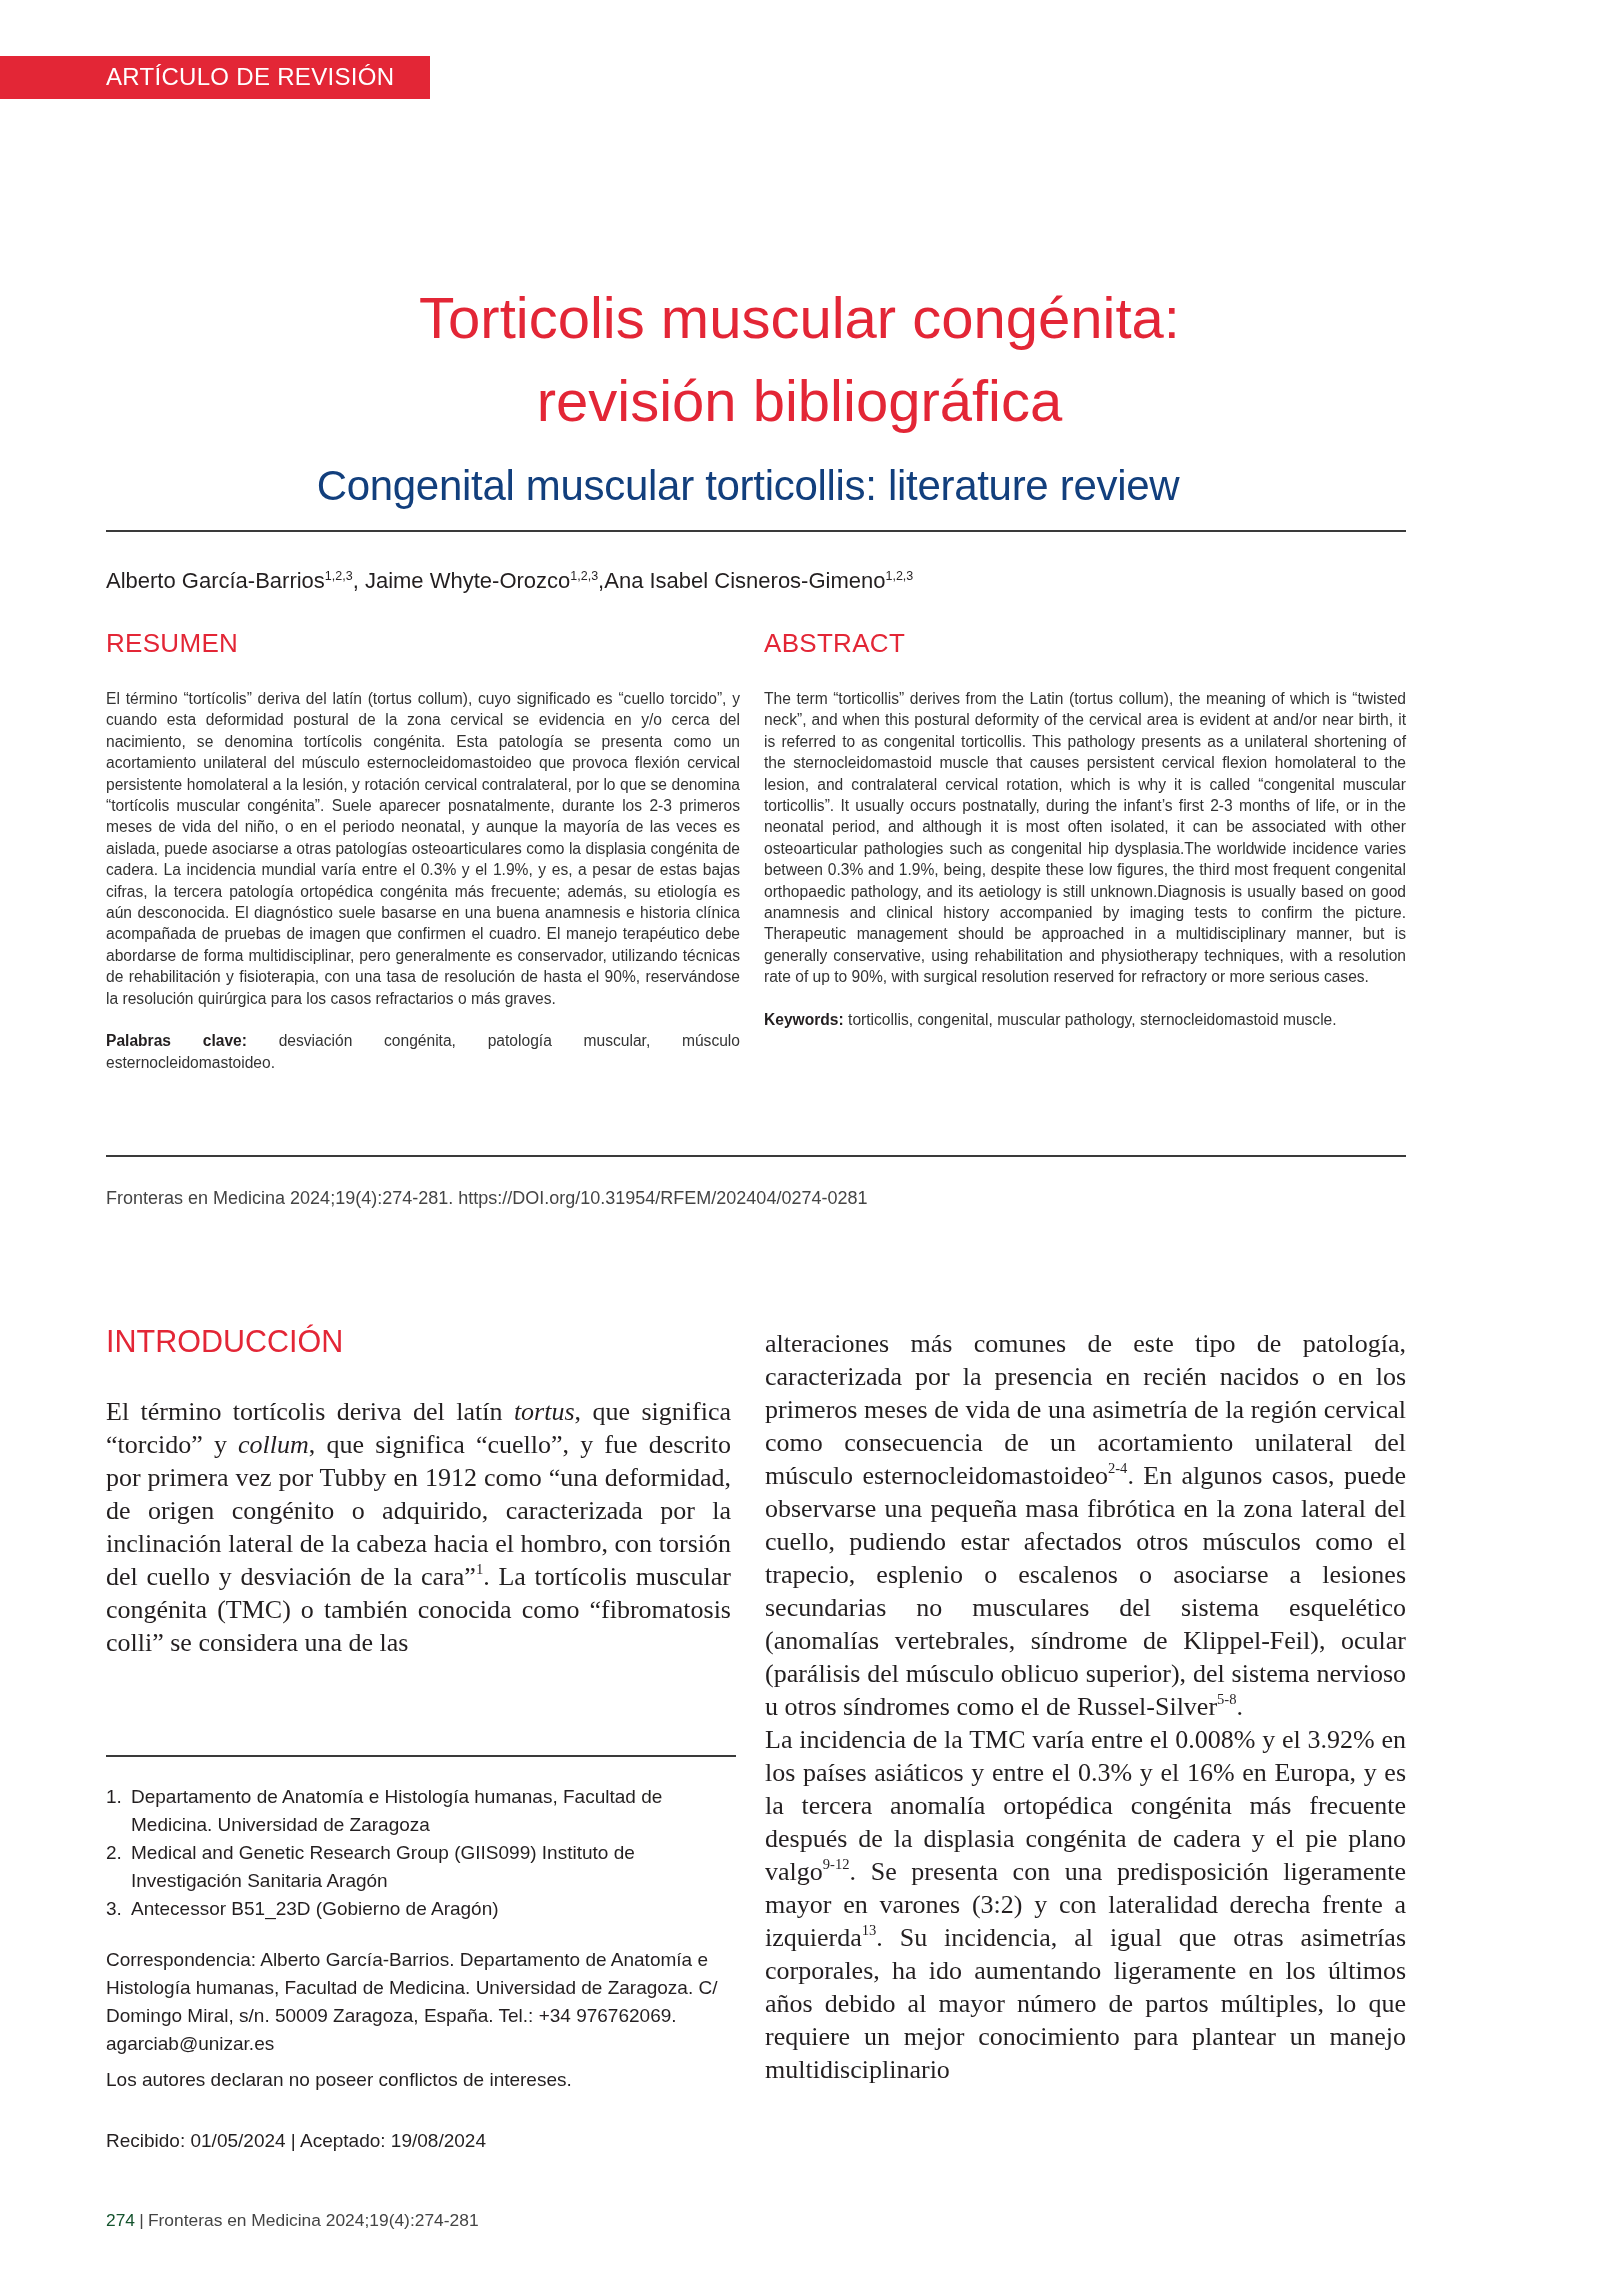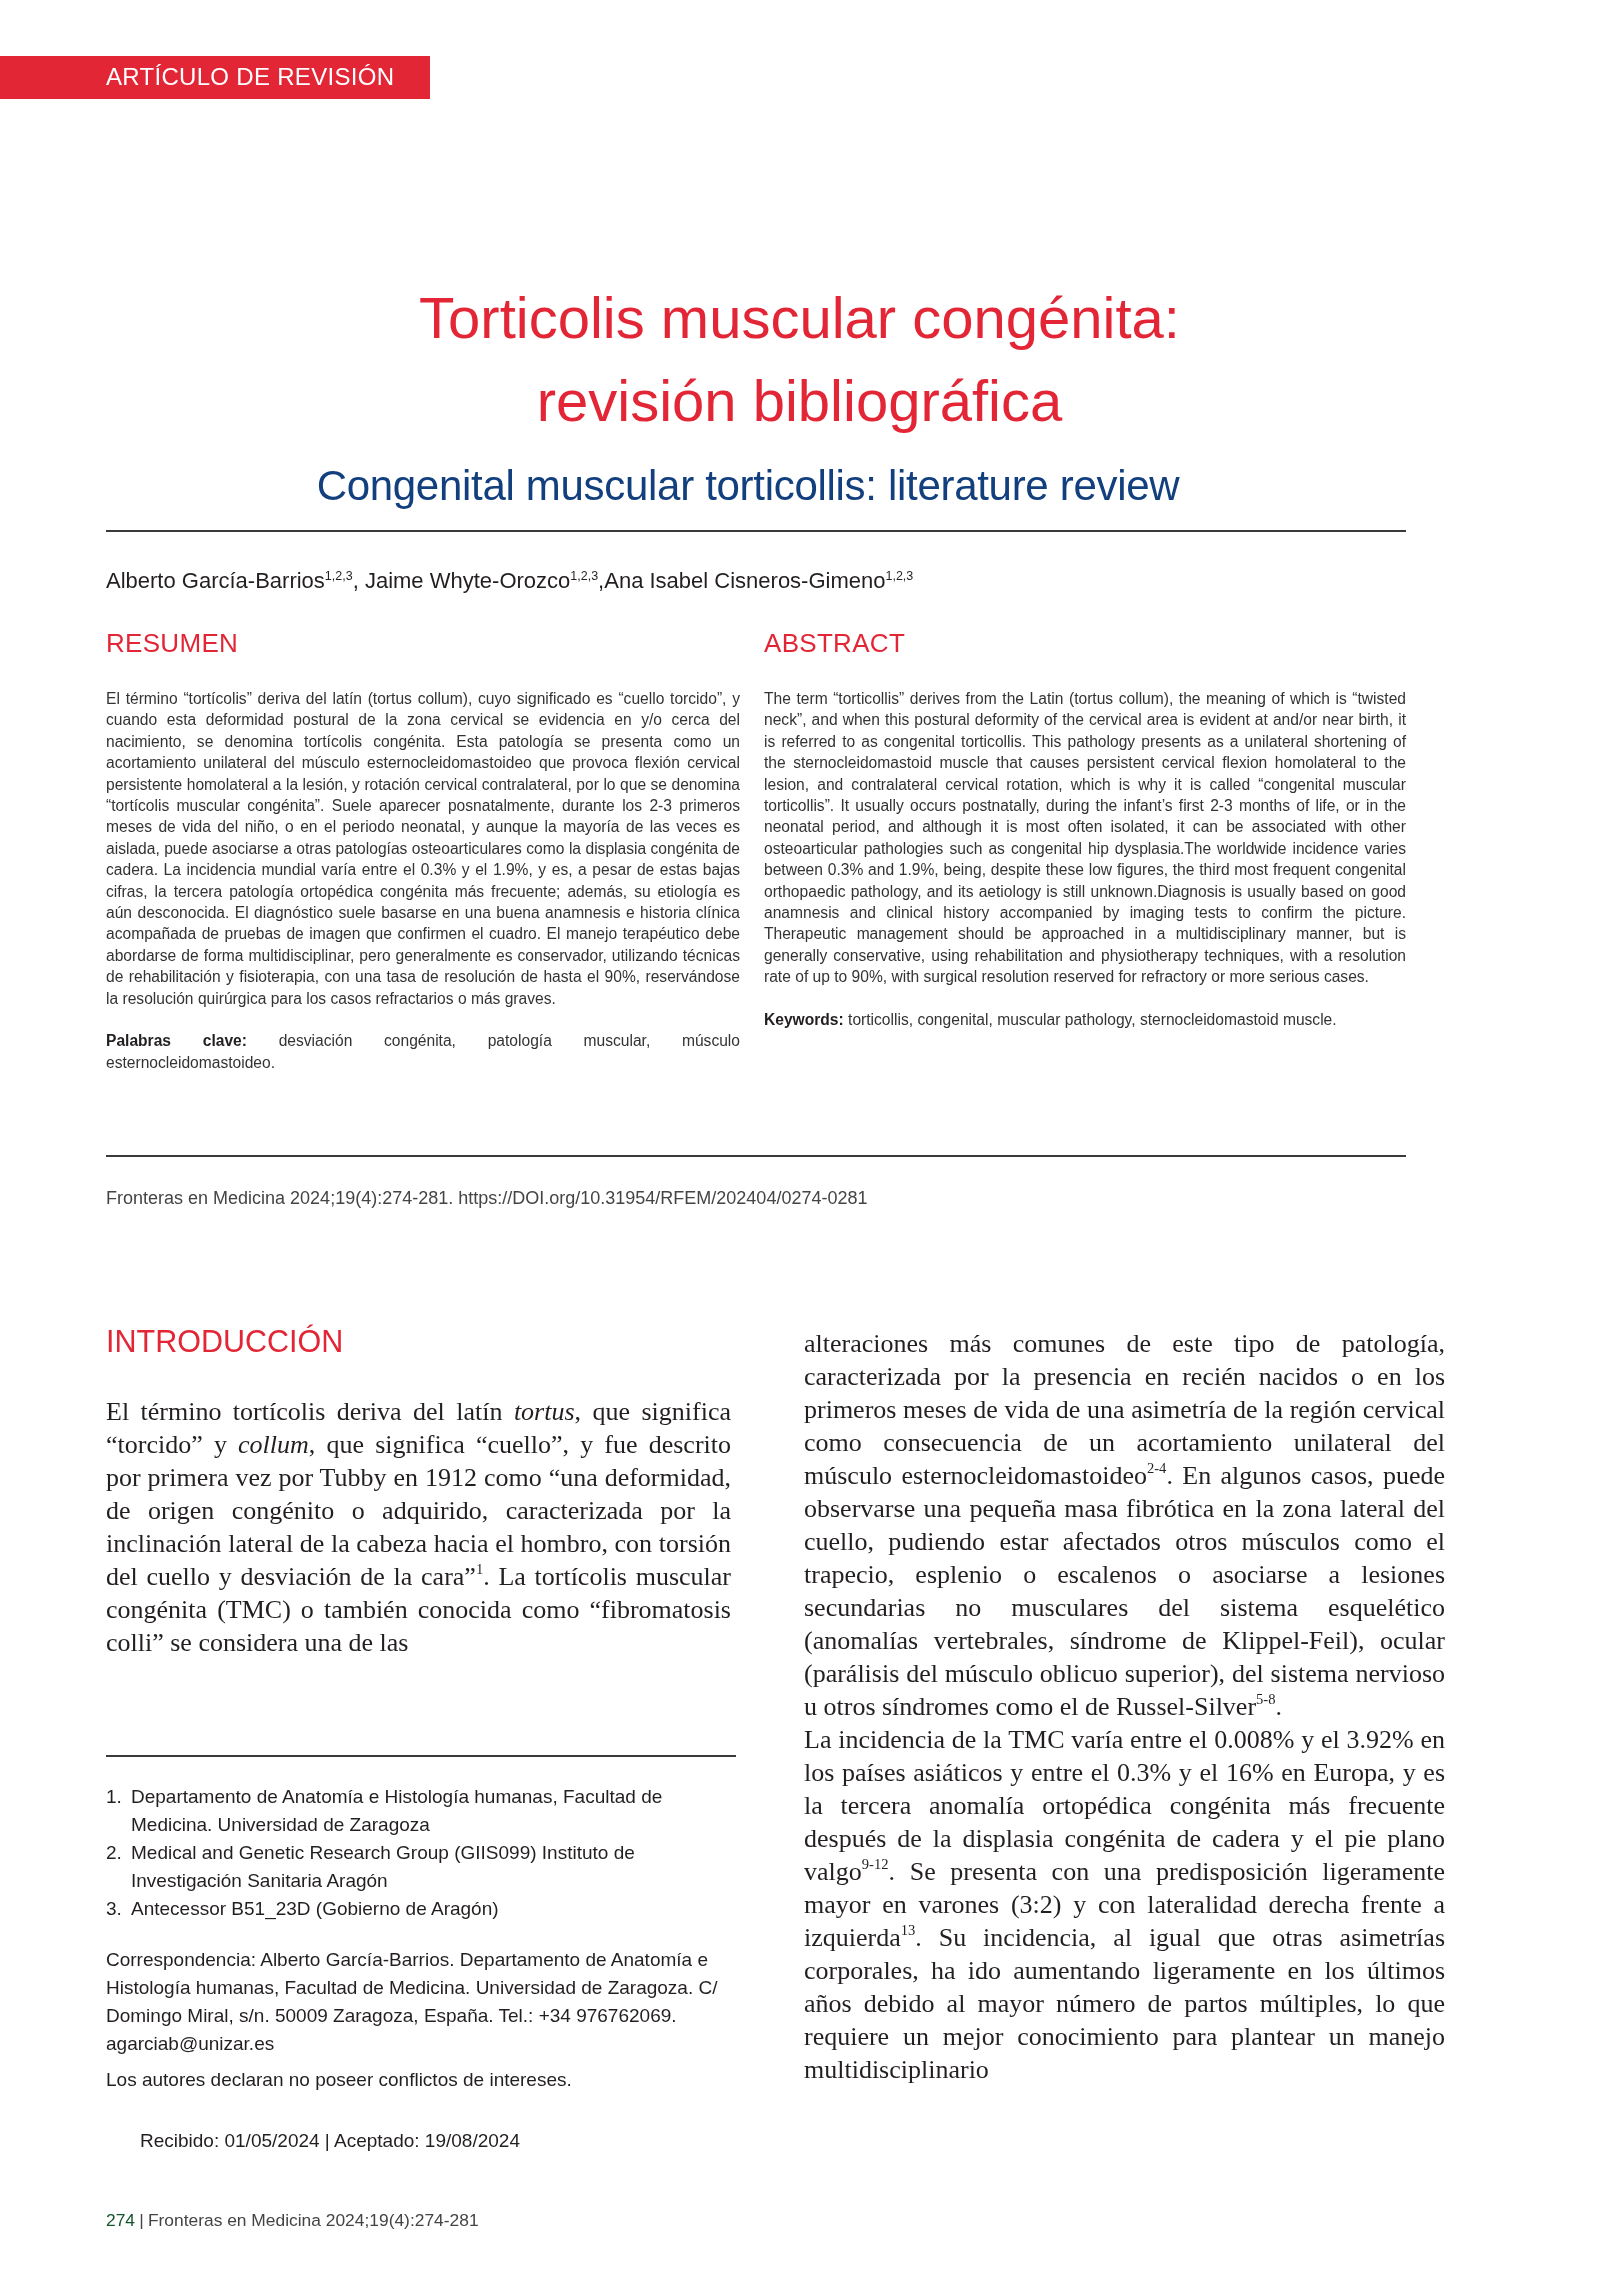--- a/index.html
+++ b/index.html
@@ -19,21 +19,21 @@
   .citation { left: 106px; top: 1188px; font-size: 18px; color: #444; }
   .intro-head { left: 106px; top: 1324px; color: #e32636; font-size: 30.5px; text-align: right; }
   .body-text { font-family: "Liberation Serif", serif; font-size: 26px; line-height: 33px; text-align: justify; color: #231f20; }
   .body-text sup { font-size: 14.6px; vertical-align: 11px; line-height: 0; }
   .footnotes { left: 106px; top: 1783px; width: 625px; font-size: 19px; line-height: 28px; color: #231f20; }
   .footnotes ol { margin: 0; padding: 0; list-style: none; }
   .footnotes li { position: relative; padding-left: 25px; }
   .footnotes li .num { position: absolute; left: 0; }
   .corr { left: 106px; top: 1946px; width: 625px; font-size: 19px; line-height: 28px; color: #231f20; }
   .conflicts { left: 106px; top: 2069px; font-size: 19px; color: #231f20; }
-  .dates { left: 106px; top: 2130px; font-size: 19px; color: #231f20; margin-left: 34px; }
+  .dates { left: 106px; top: 2130px; font-size: 19px; color: #231f20; }
   .footer { left: 106px; top: 2210px; font-size: 17.4px; color: #444; }
   .footer .pg { color: #14532d; font-weight: normal; }
   .footer .sep { margin: 0 4.2px; }
 </style>
 </head>
 <body>
 
 <div class="abs banner">
   <span>ARTÍCULO DE REVISIÓN</span>
 </div>
@@ -71,21 +71,21 @@
 <div class="abs rule" style="left:106px; top:1155px; width:1300px;"></div>
 
 <div class="abs citation">Fronteras en Medicina 2024;19(4):274-281. https://DOI.org/10.31954/RFEM/202404/0274-0281</div>
 
 <div class="abs intro-head">INTRODUCCIÓN</div>
 
 <div class="abs body-text" style="left:106px; top:1395px; width:625px;">
   <span>El término tortícolis deriva del latín </span><i>tortus</i><span>, que significa “torcido” y </span><i>collum</i><span>, que significa “cuello”, y fue descrito por primera vez por Tubby en 1912 como “una deformidad, de origen congénito o adquirido, caracterizada por la inclinación lateral de la cabeza hacia el hombro, con torsión del cuello y desviación de la cara”</span><sup>1</sup><span>. La tortícolis muscular congénita (TMC) o también conocida como “fibromatosis colli” se considera una de las</span>
 </div>
 
-<div class="abs body-text" style="left:765px; top:1327px; width:641px;margin-left:39px;">
+<div class="abs body-text" style="left:765px; top:1327px; width:641px;">
   <div>
     <span>alteraciones más comunes de este tipo de patología, caracterizada por la presencia en recién nacidos o en los primeros meses de vida de una asimetría de la región cervical como consecuencia de un acortamiento unilateral del músculo esternocleidomastoideo</span><sup>2-4</sup><span>. En algunos casos, puede observarse una pequeña masa fibrótica en la zona lateral del cuello, pudiendo estar afectados otros músculos como el trapecio, esplenio o escalenos o asociarse a lesiones secundarias no musculares del sistema esquelético (anomalías vertebrales, síndrome de Klippel-Feil), ocular (parálisis del músculo oblicuo superior), del sistema nervioso u otros síndromes como el de Russel-Silver</span><sup>5-8</sup><span>.</span>
   </div>
   <div>
     <span>La incidencia de la TMC varía entre el 0.008% y el 3.92% en los países asiáticos y entre el 0.3% y el 16% en Europa, y es la tercera anomalía ortopédica congénita más frecuente después de la displasia congénita de cadera y el pie plano valgo</span><sup>9-12</sup><span>. Se presenta con una predisposición ligeramente mayor en varones (3:2) y con lateralidad derecha frente a izquierda</span><sup>13</sup><span>. Su incidencia, al igual que otras asimetrías corporales, ha ido aumentando ligeramente en los últimos años debido al mayor número de partos múltiples, lo que requiere un mejor conocimiento para plantear un manejo multidisciplinario</span>
   </div>
 </div>
 
 <div class="abs rule" style="left:106px; top:1755px; width:630px;"></div>
 

